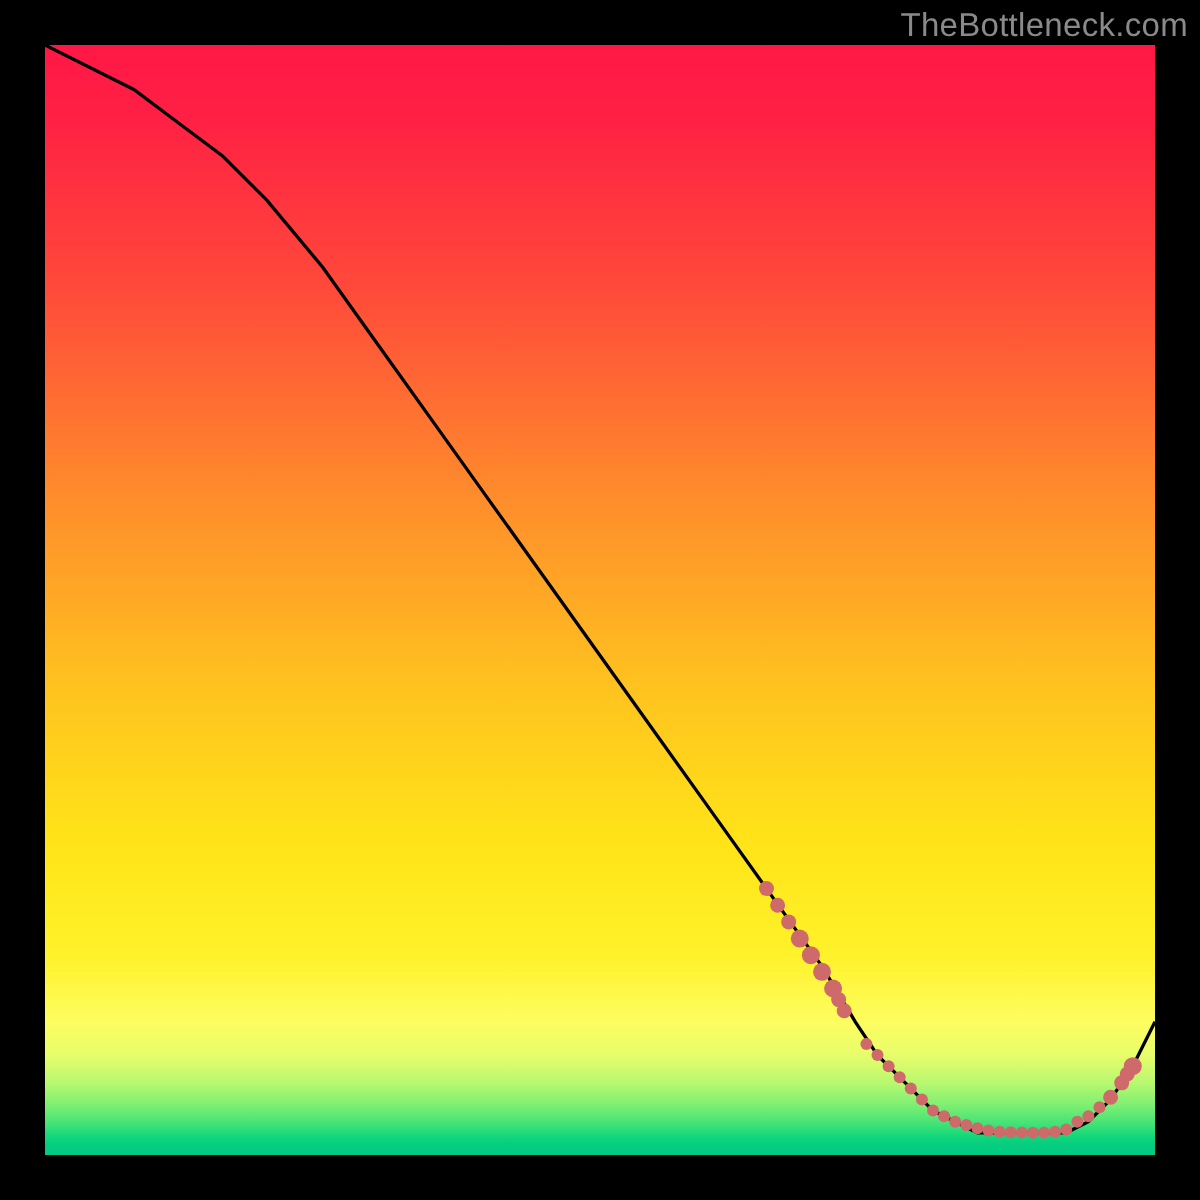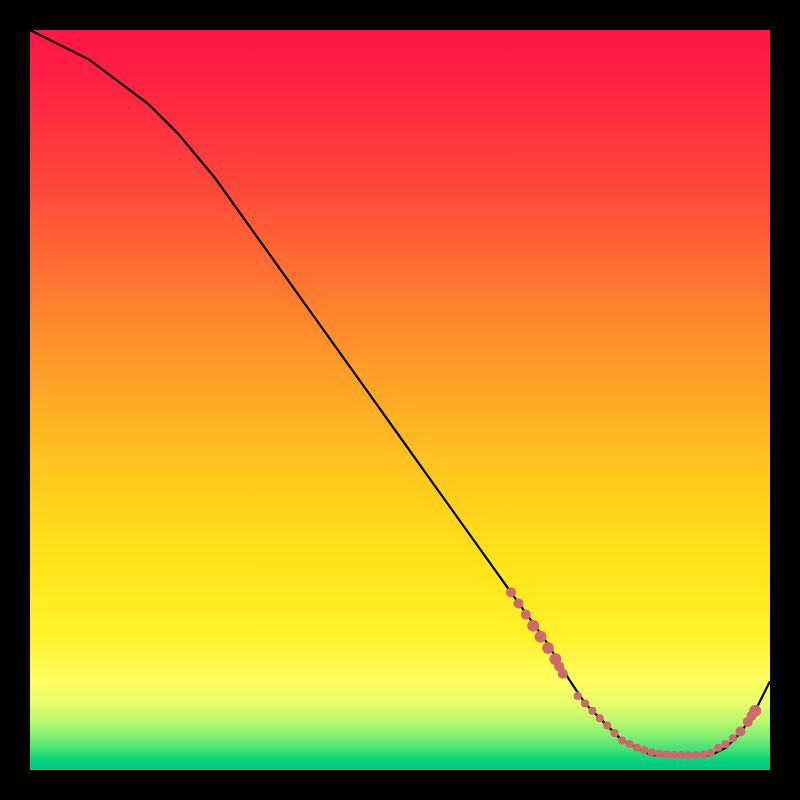--- a/index.html
+++ b/index.html
@@ -110,13 +110,14 @@
           <circle cx="688.20" cy="717.80" r="4" class="marker"></circle>
           <circle cx="695.60" cy="714.10" r="4" class="marker"></circle>
           <circle cx="703.00" cy="708.18" r="4" class="marker"></circle>
           <circle cx="710.40" cy="701.52" r="5" class="marker"></circle>
           <circle cx="717.80" cy="691.90" r="5" class="marker"></circle>
           <circle cx="721.50" cy="685.98" r="5" class="marker"></circle>
           <circle cx="725.20" cy="680.80" r="6" class="marker"></circle>
         </g>
     </svg>
   </div>
+  <div class="watermark">TheBottleneck.com</div>
 </div>
 
 </body></html>

